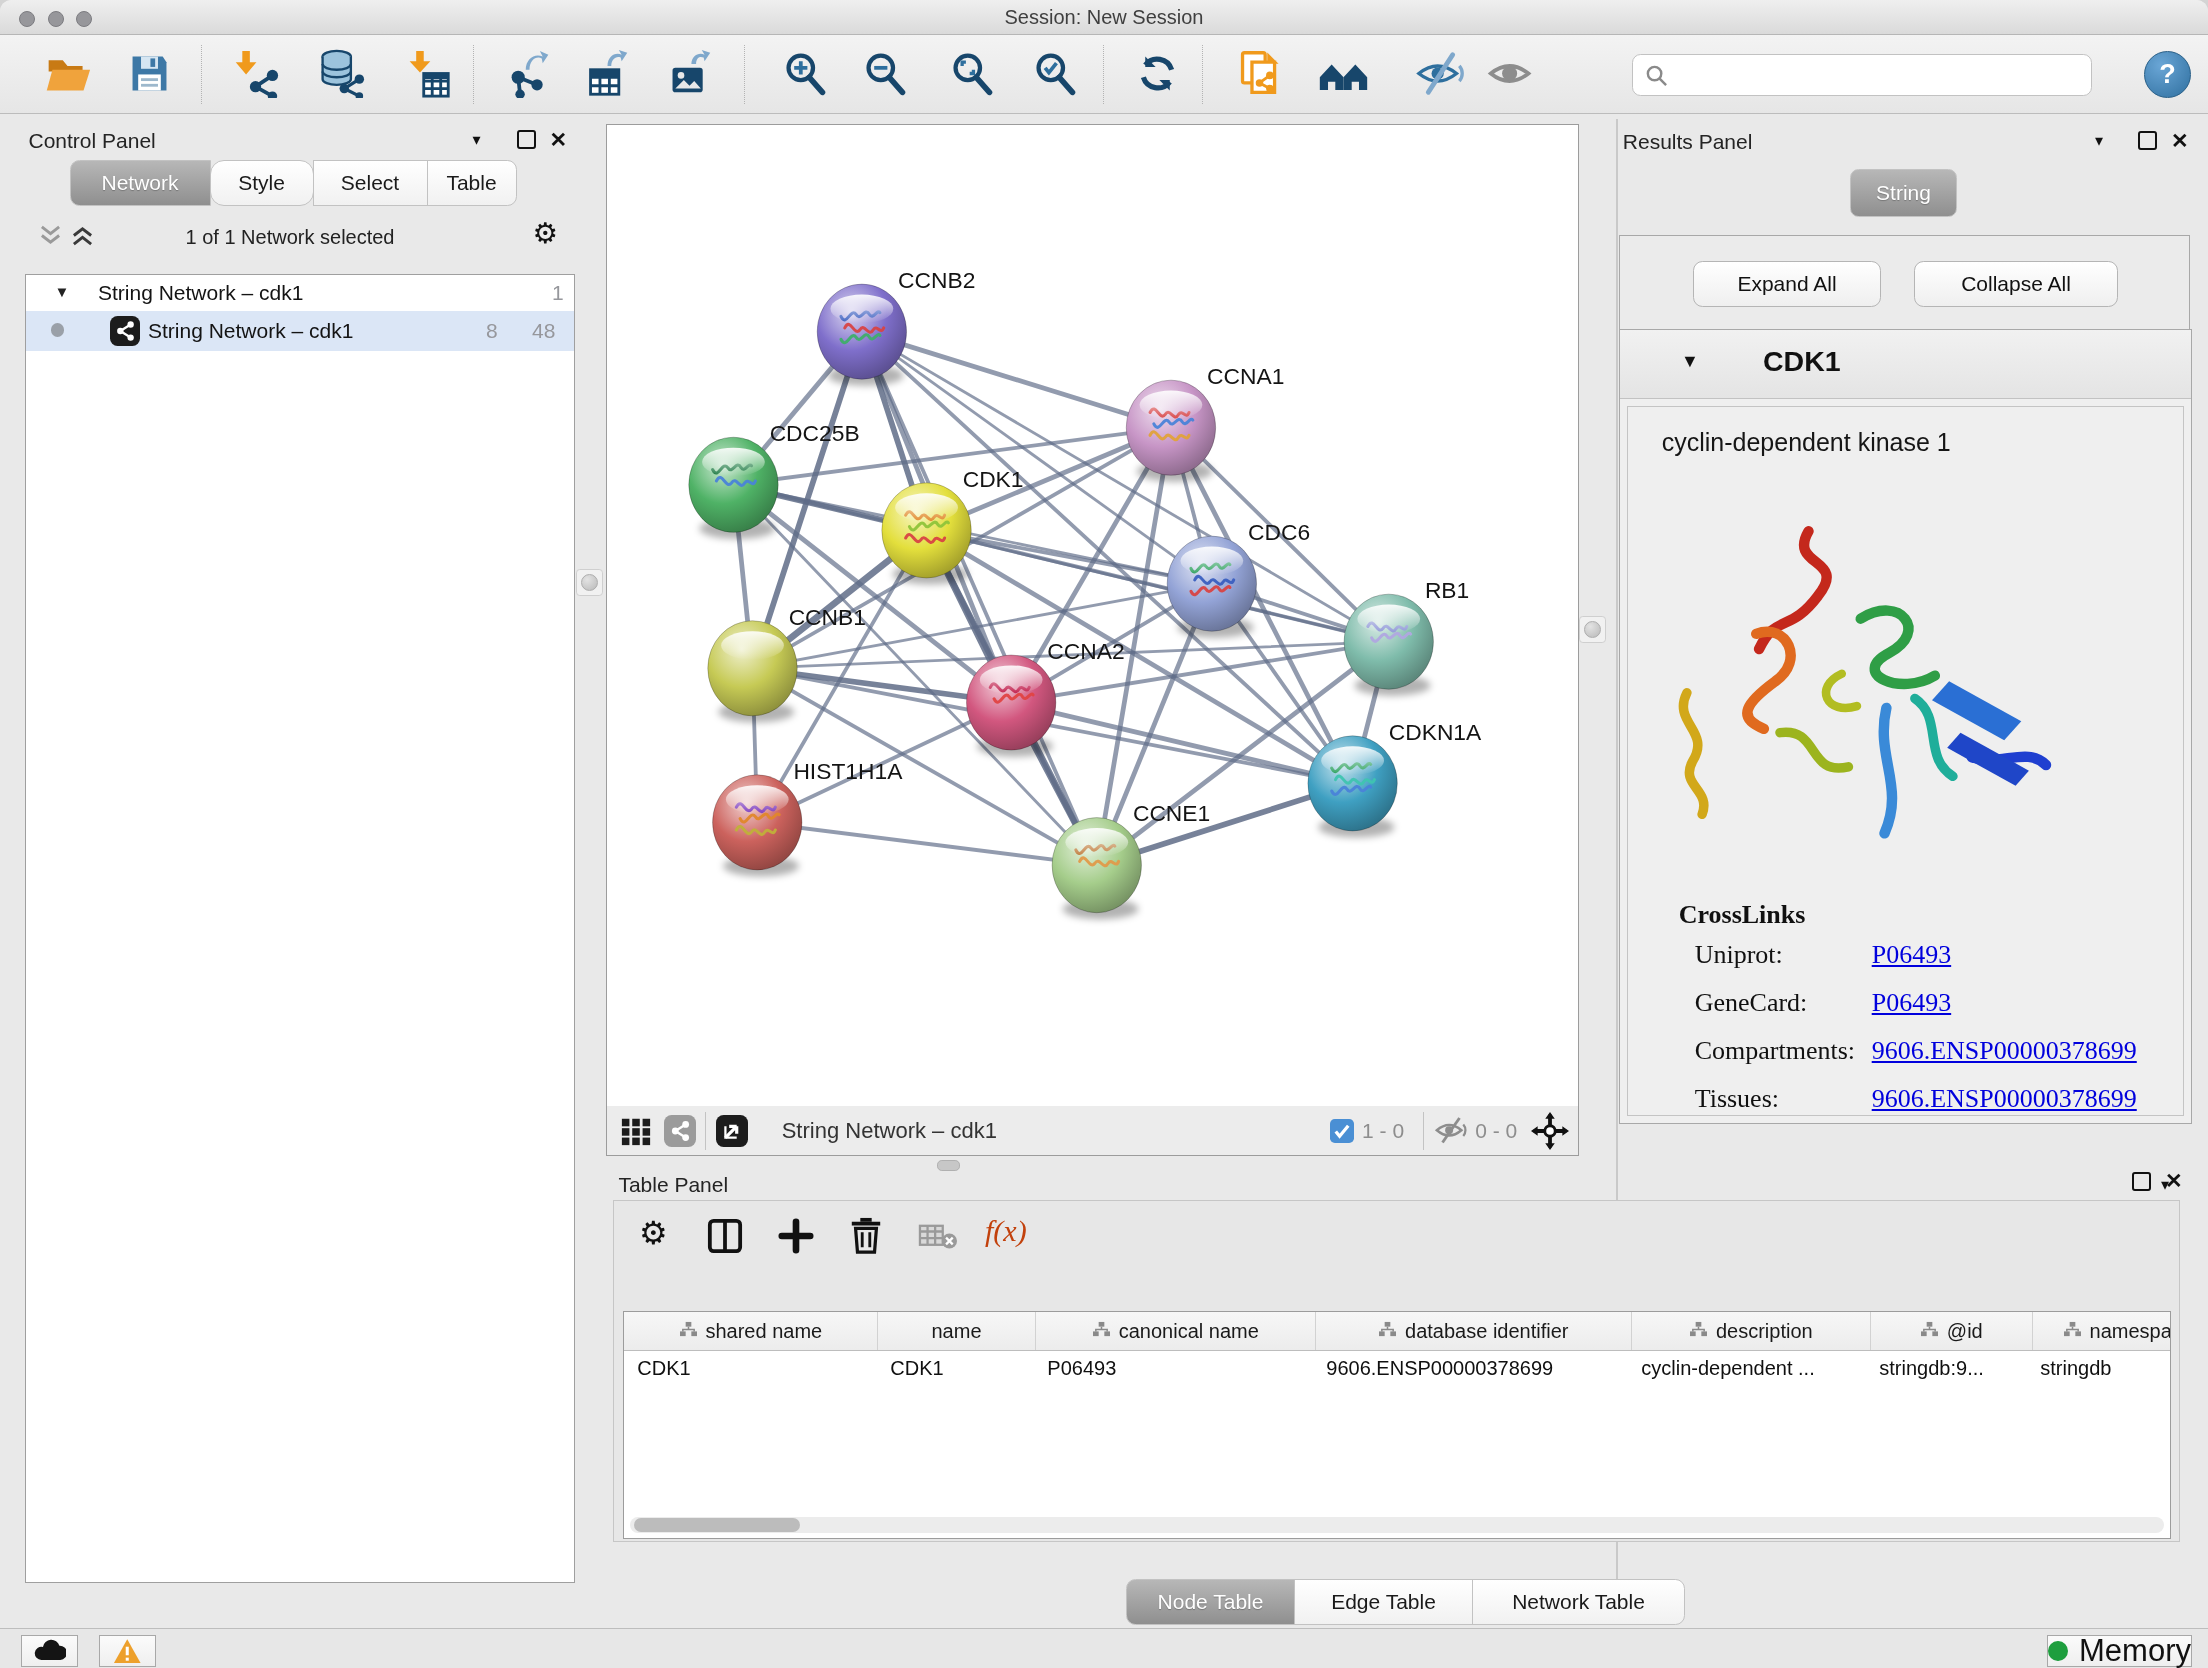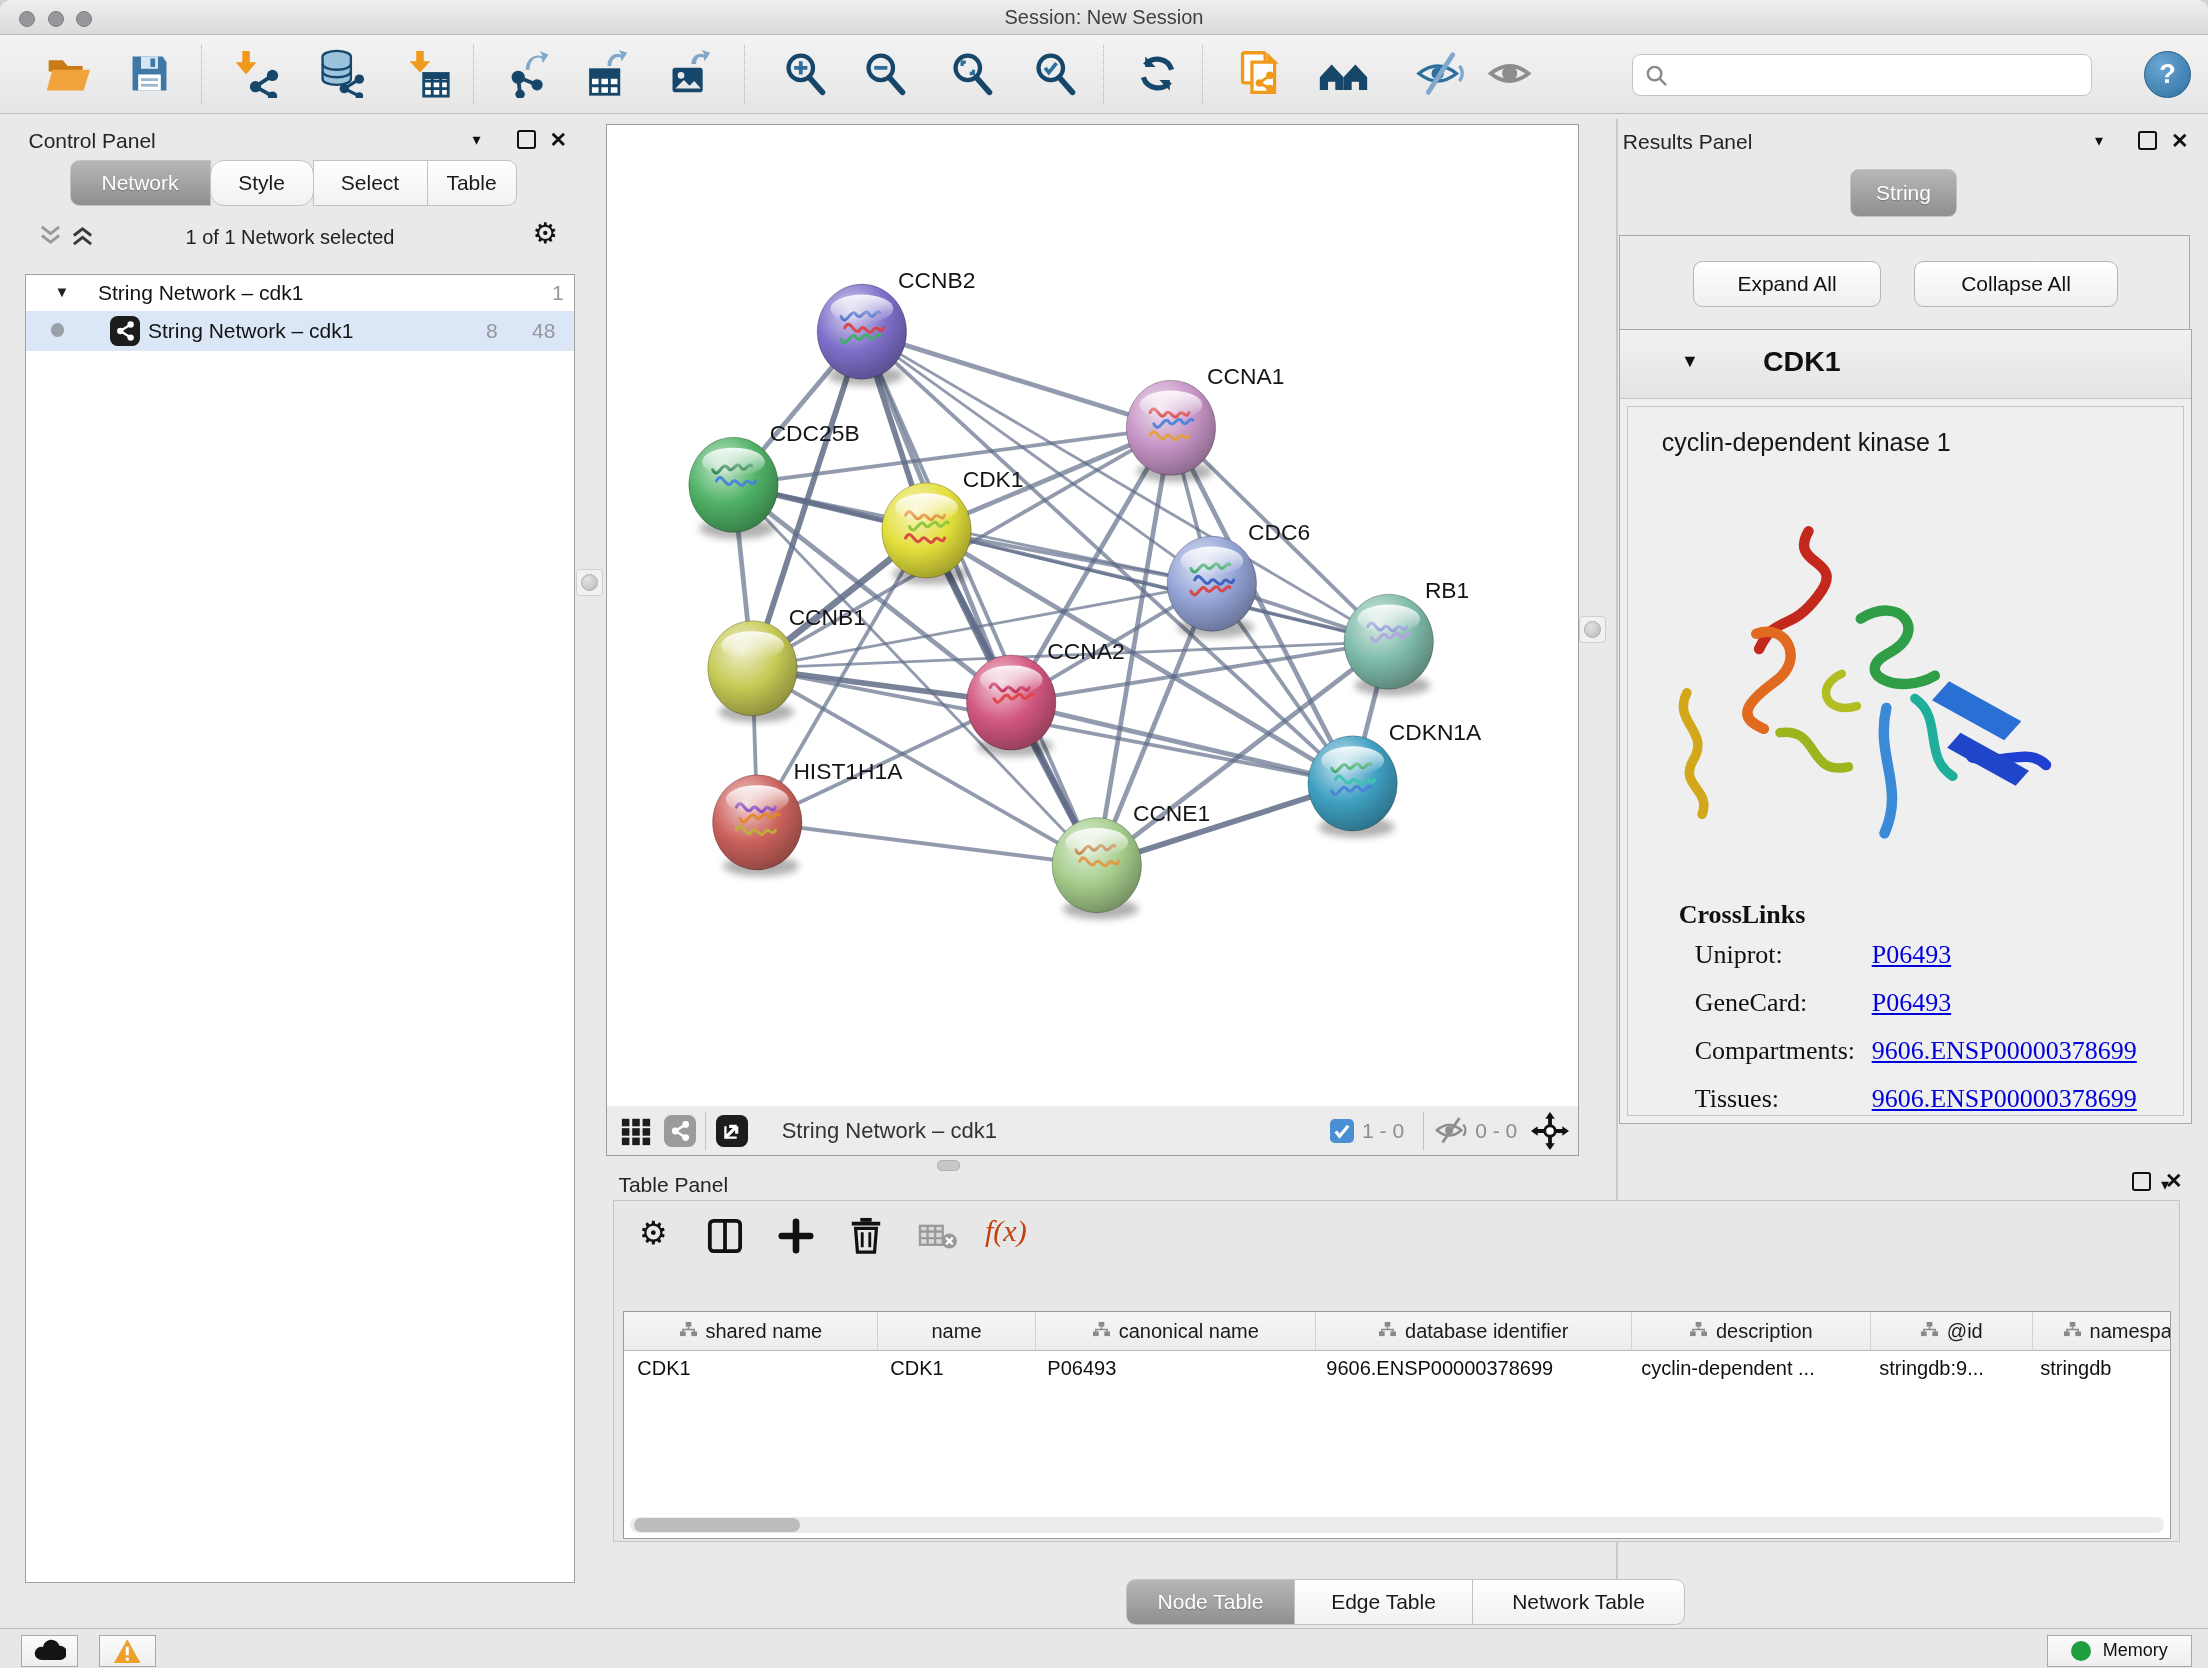--- a/index.html
+++ b/index.html
@@ -764,18 +764,18 @@
     </div>
     <div class="sb-btn" style="left:99px;width:55px">
       <svg width="28.5" height="26" viewBox="0 0 30 27">
         <path d="M15 1 L29 26 H1 z" fill="#eda02c"></path>
         <rect x="13.4" y="9" width="3.2" height="9" fill="#fff"></rect>
           <rect x="13.4" y="20.5" width="3.2" height="3.2" fill="#fff"></rect>
       </svg>
     </div>
     <div class="sb-btn" style="left:2047px;width:143px">
       <span style="width:20px;height:20px;border-radius:50%;background:#1e9e3e;display:inline-block;margin-right:11.4px"></span>
-      <span style="font-size:18px;color:#111">Memory</span>
+      <span style="font-size:31px;color:#111">Memory</span>
     </div>
   </div>
 
 </div>
 
 
 </body></html>

